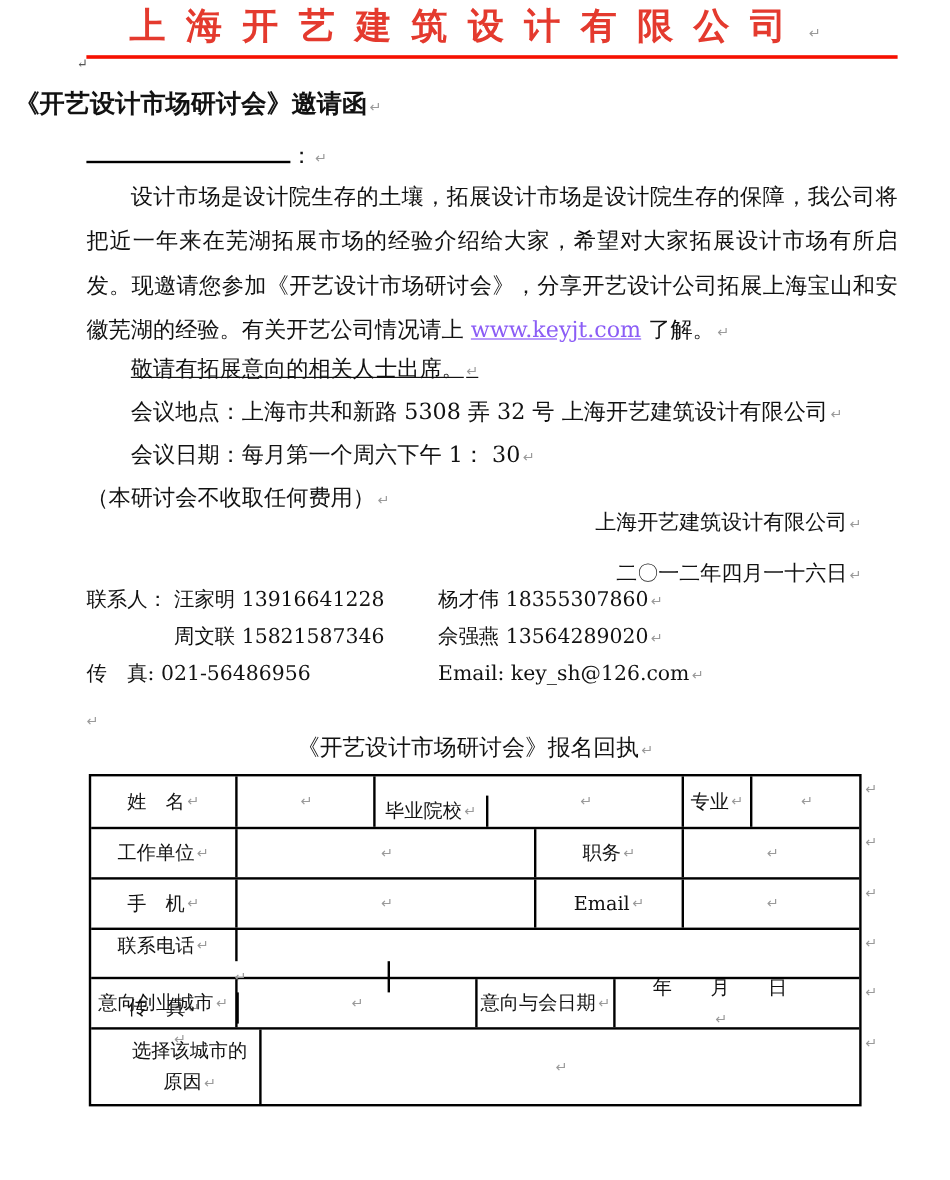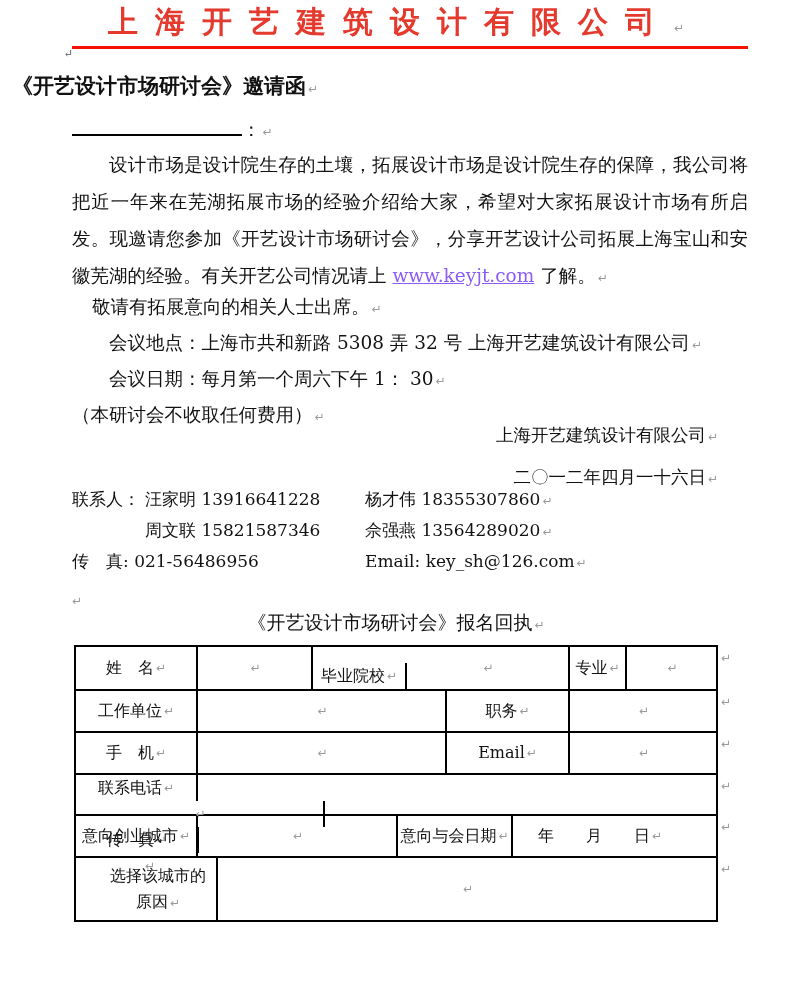--- a/index.html
+++ b/index.html
@@ -15,21 +15,21 @@
   .pm{font-family:"DejaVu Sans","Liberation Sans",sans-serif;color:#9a9a9a;font-size:12px;
       letter-spacing:0;font-weight:400;margin-left:2px;vertical-align:baseline;}
   
   .doc-title{top:72px;left:0;width:792px;font-size:21px;font-weight:700;padding-left:12px;}
   .salutation{top:114px;left:72px;font-size:18.5px;}
   .blank{display:inline-block;width:170px;height:20px;border-bottom:2px solid #000;}
   .body-para{top:146px;left:72px;width:676px;font-size:18.5px;line-height:37px;
              text-align:justify;text-indent:37px;}
   .weblink{color:#8b5cf6;text-decoration:underline;}
   .line{font-size:18.5px;white-space:nowrap;}
-  .invite-line{top:294px;left:92px;}
+  .invite-line{top:294px;left:109px;text-decoration:underline;}
   .venue-line{top:330px;left:109px;text-align:right;}
   .schedule-line{top:366px;left:109px;}
   .fee-line{top:402px;left:72px;}
   .sig{left:72px;width:646px;text-align:right;font-size:17.5px;white-space:nowrap;}
   .sig-company{top:423px;}
   .sig-date{top:465px;}
   
   .contact-line{left:72px;font-size:17px;white-space:nowrap;}
   .cl1{top:488px;} .cl2{top:519px;} .cl3{top:550px;}
   .c1{display:inline-block;width:73px;}
@@ -40,21 +40,21 @@
   .form-title{top:610px;left:0;width:792px;text-align:center;font-size:19px;}
   .tbl{top:645px;left:74px;width:640px;border:2px solid #000;background:#fff;}
   .trow{display:flex;border-bottom:2px solid #000;}
   .trow:last-child{border-bottom:none;padding-left:24px;}
   .h1{height:42px;} .h2{height:40px;} .h3{height:40px;} .h4{height:39px;flex-direction:column;} .h5{height:40px;} .h6{height:62px;}
   .tc{display:flex;align-items:center;justify-content:center;border-right:2px solid #000;
       box-sizing:border-box;font-size:16px;text-align:center;line-height:26px;}
   .tc:last-child{border-right:none;}
   .w122{width:122px;} .w115{width:115px;} .w94{width:94px;margin-top:16px;} .w163{width:163px;} .w57{width:57px;}
   .w89{width:89px;} .w249{width:249px;} .w123{width:123px;} .w146{width:146px;} .w200{width:200px;}
-  .w203{width:174px;} .w518{width:518px;}
+  .w203{width:174px;flex-direction:column;} .w518{width:518px;}
   .reason-cell{padding:0 10px;}
   .rowmark{left:721px;font-size:12px;color:#9a9a9a;font-family:"DejaVu Sans",sans-serif;}
   .footer-note{top:924px;left:72px;width:650px;text-align:right;font-size:15px;white-space:nowrap;}
 </style>
 </head>
 <body>
 
 <div class="page">
 
   <div class="abs company-header"><span>上海开艺建筑设计有限公司</span><span class="pm" style="letter-spacing:0">↵</span></div>

